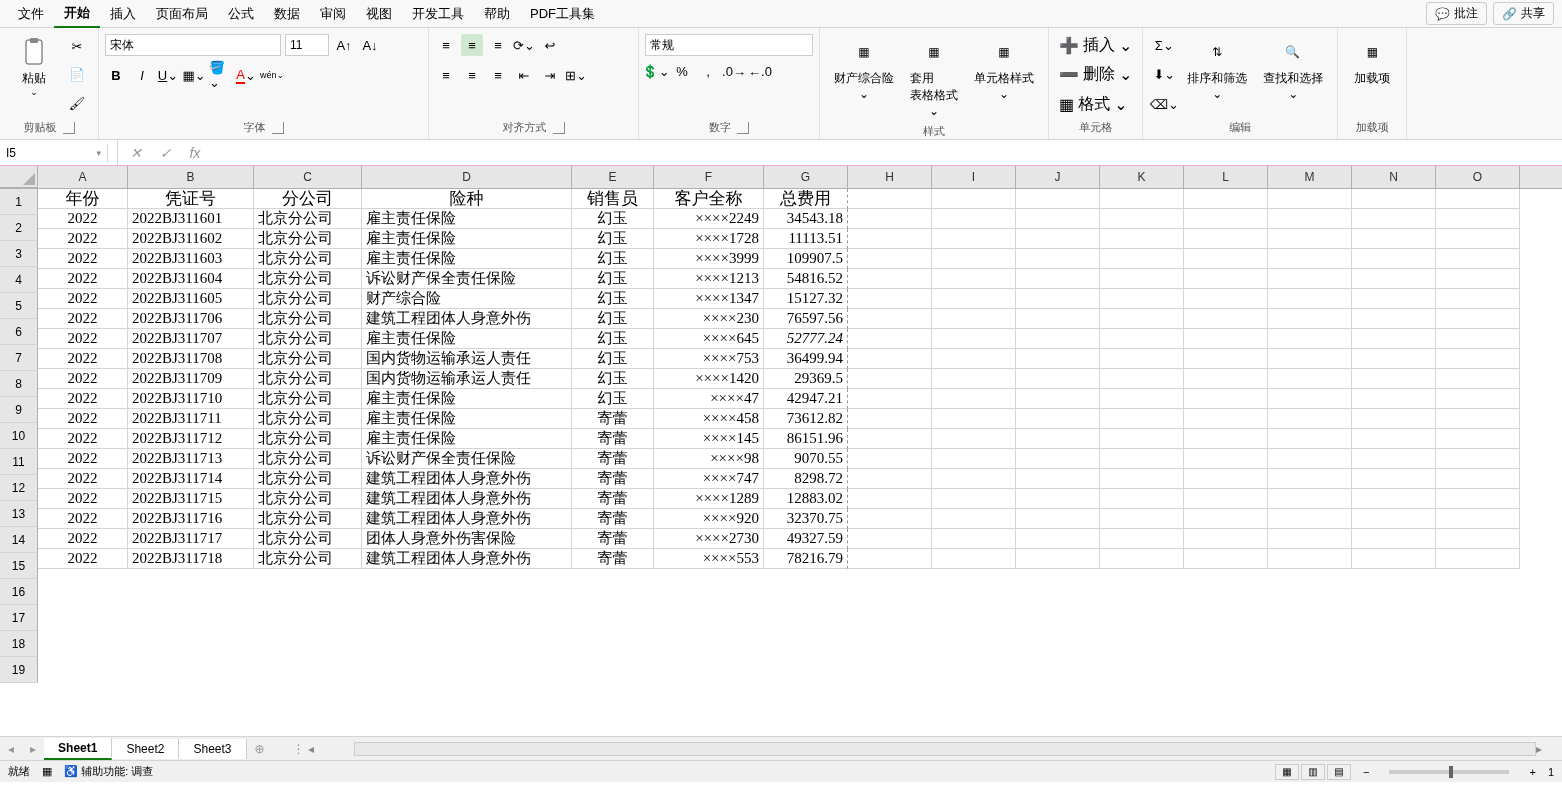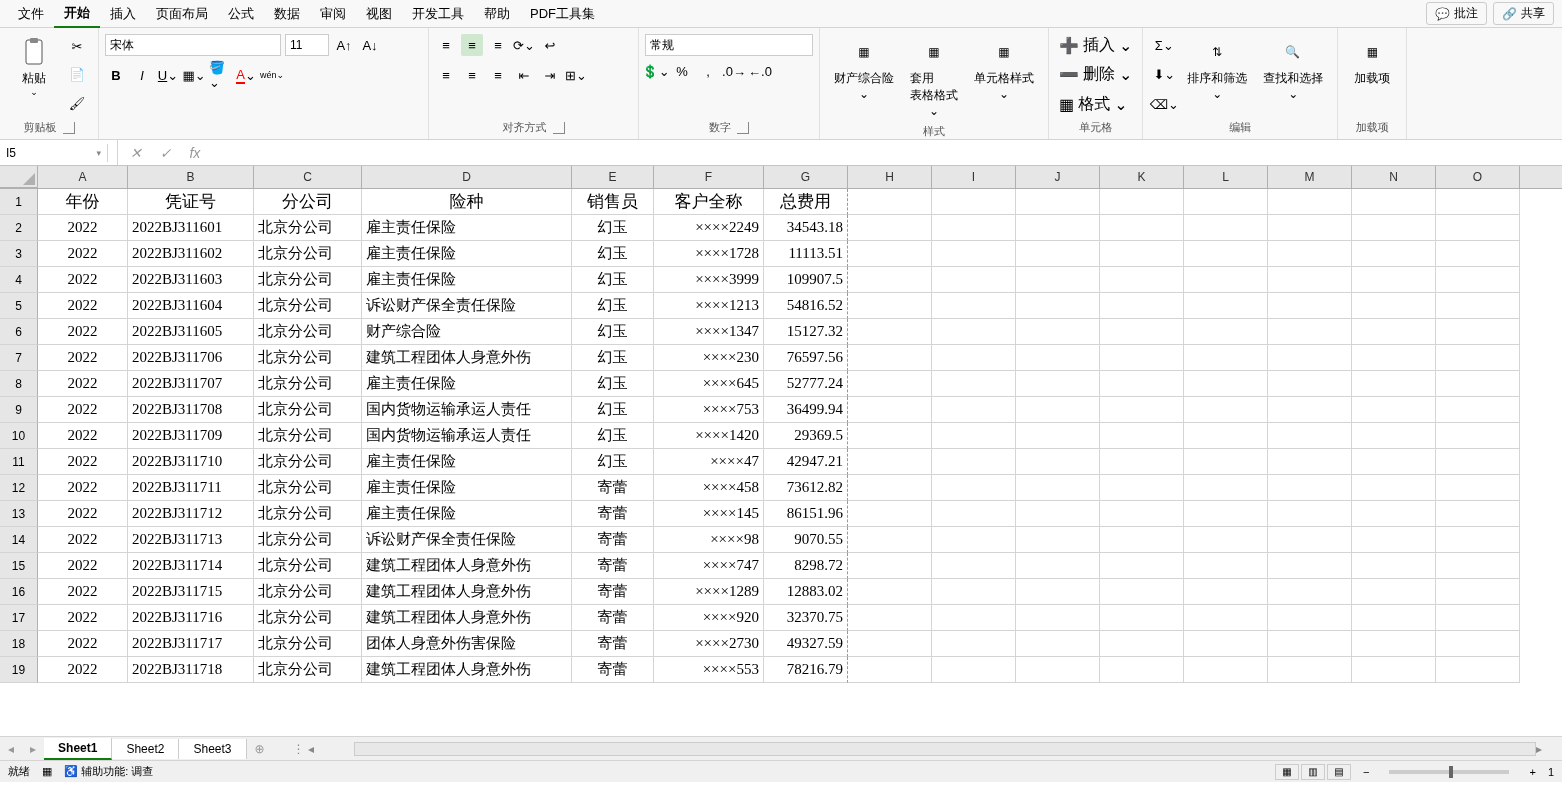--- a/index.html
+++ b/index.html
@@ -27,21 +27,21 @@
 .formulabar{flex:1;padding:2px 6px;font-size:12px}
 .grid-area{position:relative;height:570px;overflow:hidden;background:#fff}
 .col-headers{display:flex;position:sticky;top:0;background:#e6e6e6;border-bottom:1px solid #b0b0b0}
 .corner{width:38px;height:22px;background:#e6e6e6;border-right:1px solid #b0b0b0;border-bottom:1px solid #b0b0b0;position:relative}
 .corner::after{content:"";position:absolute;right:2px;bottom:2px;border:6px solid transparent;border-right-color:#b0b0b0;border-bottom-color:#b0b0b0}
 .col-h{height:22px;border-right:1px solid #b0b0b0;display:flex;align-items:center;justify-content:center;font-size:12px;color:#333;background:#e6e6e6}
 .grid-body{display:flex}
 .row-headers{display:flex;flex-direction:column}
 .row-h{width:38px;height:26px;border-right:1px solid #b0b0b0;border-bottom:1px solid #d4d4d4;display:flex;align-items:center;justify-content:center;font-size:12px;background:#e6e6e6}
 .cells{position:relative}
-.data-row{display:flex;height:26px}
+.data-row{display:flex;height:20px}
 .cell{border-right:1px solid #d4d4d4;border-bottom:1px solid #d4d4d4;padding:1px 4px;font-size:15px;font-family:"SimSun",serif;white-space:nowrap;overflow:hidden;display:flex;align-items:center}
 .hdr-row .cell{font-weight:400;font-size:17px;justify-content:center}
 .sheet-tabs{display:flex;align-items:center;height:24px;border-top:1px solid #d4d4d4;background:#f0f0f0;font-size:12px}
 .tab-nav{padding:0 8px;color:#999}
 .sheet-tab{padding:3px 14px;border-right:1px solid #ccc;cursor:pointer;background:#fff}
 .sheet-tab.active{border-bottom:2px solid #107c10;font-weight:600}
 .hscroll-area{flex:1;display:flex;align-items:center;padding:0 20px}
 .hscroll{flex:1;height:14px;background:#e8e8e8;border:1px solid #ccc;margin-left:40px;position:relative}
 .statusbar{display:flex;align-items:center;height:22px;border-top:1px solid #d4d4d4;background:#f0f0f0;font-size:11px;padding:0 8px;gap:12px}
 .statusbar .spacer{flex:1}
@@ -127,20 +127,24 @@
         <div class="small-btn">
             <i>I</i>
           </div>
         <div class="small-btn"><u>U</u>⌄</div>
         <div class="small-btn">▦⌄</div>
         <div class="small-btn">🪣⌄</div>
         <div class="small-btn"><span style="color:red;border-bottom:2px solid red">A</span>⌄</div>
         <div class="small-btn" style="font-size:9px">wén⌄</div>
       </div>
     </div>
+    <div class="group-label">
+        <span>字体</span>
+        <span class="launcher"></span>
+      </div>
   </div>
 
   <div class="ribbon-group" style="min-width:210px">
     <div class="group-content" style="flex-direction:column;gap:4px">
       <div class="ribbon-row">
         <div class="small-btn">≡</div>
         <div class="small-btn" style="background:#d0e7d0">≡</div>
         <div class="small-btn">≡</div>
         <div class="small-btn">⟳⌄</div>
         <div class="small-btn">↩</div>
@@ -407,21 +411,21 @@
           <div class="cell cBlank"></div>
           <div class="cell cBlank"></div>
         </div>
         <div class="data-row">
           <div class="cell cA" style="justify-content: center;">2022</div>
           <div class="cell cB">2022BJ311707</div>
           <div class="cell cC">北京分公司</div>
           <div class="cell cD">雇主责任保险</div>
           <div class="cell cE" style="justify-content: center;">幻玉</div>
           <div class="cell cF" style="justify-content: flex-end;">××××645</div>
-          <div class="cell cG dashed-r" style="justify-content: flex-end;">52777.24</div>
+          <div class="cell cG dashed-r" style="justify-content: flex-end; font-style: italic;">52777.24</div>
           <div class="cell cBlank"></div>
           <div class="cell cBlank"></div>
           <div class="cell cBlank"></div>
           <div class="cell cBlank"></div>
           <div class="cell cBlank"></div>
           <div class="cell cBlank"></div>
           <div class="cell cBlank"></div>
           <div class="cell cBlank"></div>
         </div>
         <div class="data-row">

